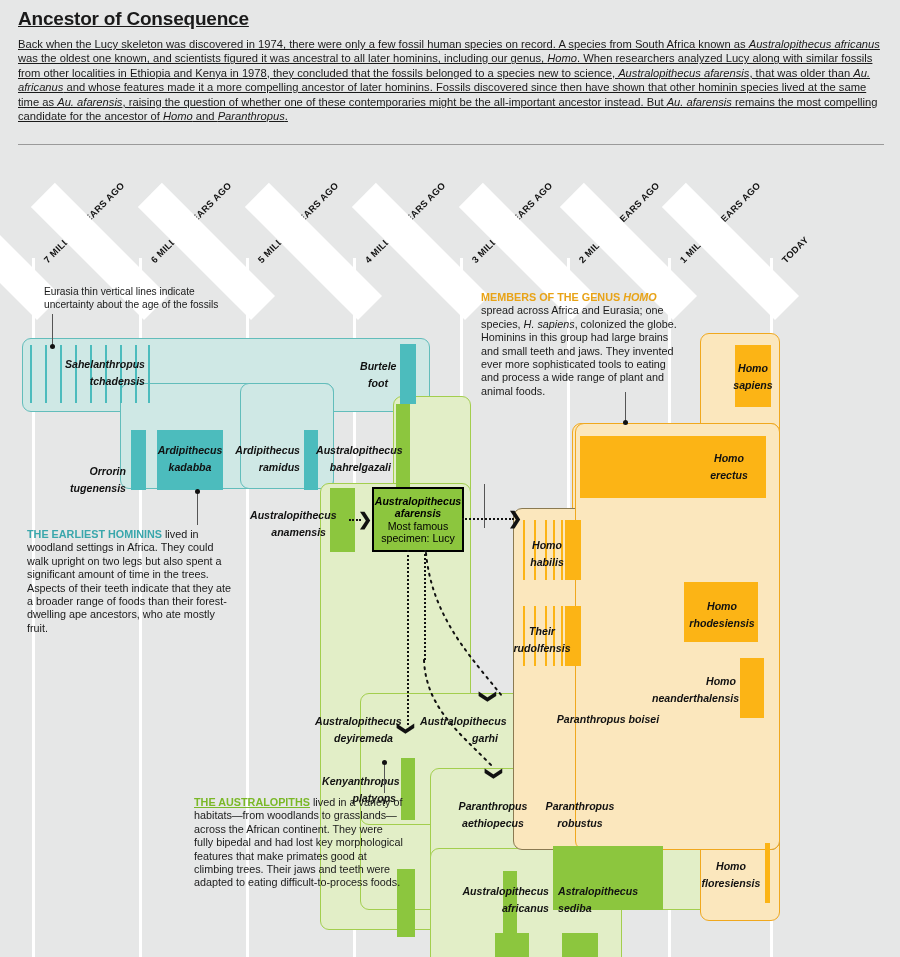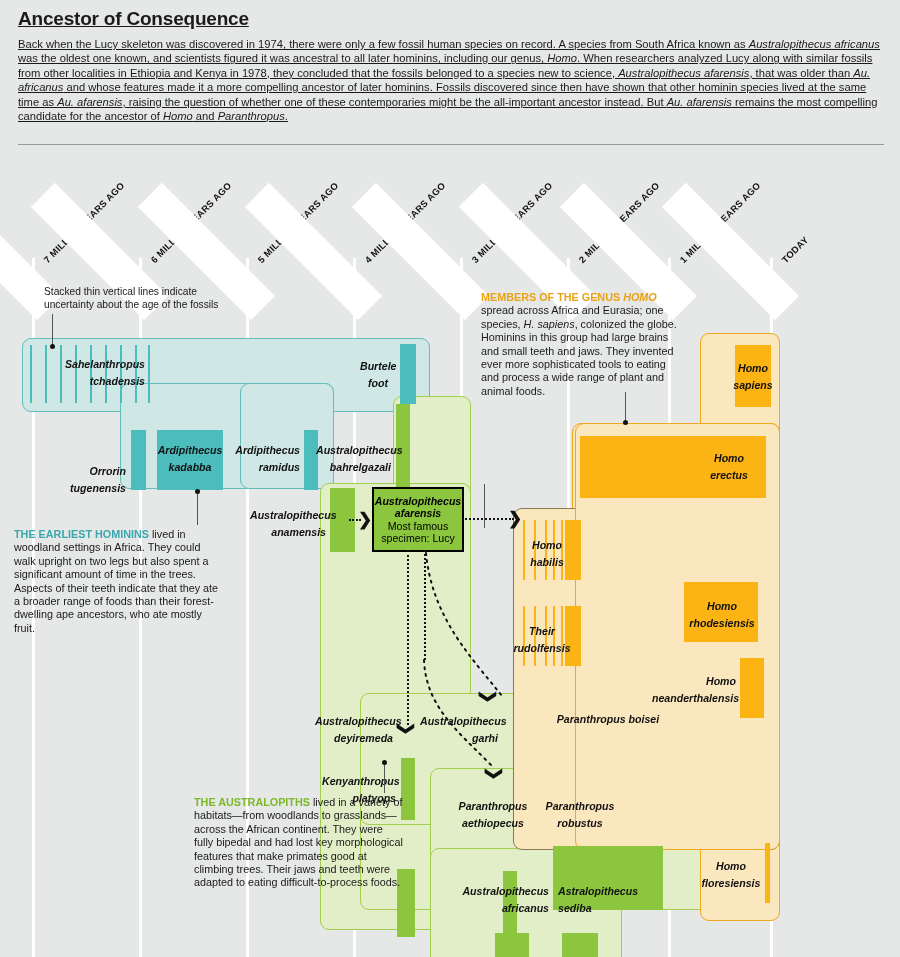--- a/index.html
+++ b/index.html
@@ -60,21 +60,21 @@
       display:flex;flex-direction:column;align-items:center;justify-content:center;
       font-size:10.6px;line-height:12.3px;color:#000;text-align:center;}
   #lucybox .nm{font-weight:bold;font-style:italic;}
   #lucybox .sub{font-style:normal;font-weight:normal;}
 
   
   .note{position:absolute;font-size:10.8px;line-height:13.4px;color:#1a1a1a;}
   .note b{font-weight:bold;}
   .note i{font-style:italic;}
   .lead-teal{color:#3aa7ac;font-weight:bold;}
-  .lead-green{color:#7ab828;font-weight:bold;}
+  .lead-green{color:#7ab828;font-weight:bold;text-decoration:underline;}
   .lead-orange{color:#e8a317;font-weight:bold;}
 
   .leader{position:absolute;background:#555;width:1px;}
   .dot{position:absolute;width:5px;height:5px;border-radius:50%;background:#111;}
 
   
   .dline{position:absolute;}
   .dv{border-left:2px dotted #111;}
   .arrowhead{position:absolute;font-size:17px;font-weight:bold;line-height:1;color:#111;}
 </style>
@@ -298,28 +298,28 @@
 
   <svg style="position:absolute;left:390px;top:400px;width:130px;height:190px;overflow:visible;">
     <path d="M36,5 C42,70 82,110 112,148" fill="none" stroke="#111" stroke-width="2" stroke-dasharray="2,5" stroke-linecap="round"></path>
   </svg>
   <div class="arrowhead" style="left:481px;top:540px;transform:rotate(90deg);">❯</div>
 
   <div class="dline" style="left:462px;top:370px;width:52px;border-top:2px dotted #111;"></div>
   <div class="arrowhead" style="left:508px;top:362px;">❯</div>
 
   <div class="note" style="left:44px;top:138px;width:175px;font-size:10.2px;line-height:12.6px;">
-    <span>Stacked thin vertical lines indicate uncertainty about the age of the fossils</span>
+    <span>Eurasia thin vertical lines indicate uncertainty about the age of the fossils</span>
   </div>
   <div class="leader" style="left:52px;top:166px;height:34px;"></div>
   <div class="dot" style="left:50px;top:196px;"></div>
 
   <div class="leader" style="left:484px;top:336px;height:44px;"></div>
 
-  <div class="note" style="left:14px;top:380px;width:206px;">
+  <div class="note" style="left:27px;top:380px;width:206px;">
     <b class="lead-teal">THE EARLIEST HOMININS</b><span> lived in woodland settings in Africa. They could walk upright on two legs but also spent a significant amount of time in the trees. Aspects of their teeth indicate that they ate a broader range of foods than their forest-dwelling ape ancestors, who ate mostly fruit.</span>
   </div>
   <div class="leader" style="left:197px;top:345px;height:32px;"></div>
   <div class="dot" style="left:195px;top:341px;"></div>
 
   <div class="note" style="left:194px;top:648px;width:210px;">
     <b class="lead-green">THE AUSTRALOPITHS</b><span> lived in a variety of habitats—from woodlands to grasslands—across the African continent. They were fully bipedal and had lost key morphological features that make primates good at climbing trees. Their jaws and teeth were adapted to eating difficult-to-process foods.</span>
   </div>
   <div class="leader" style="left:384px;top:615px;height:30px;"></div>
   <div class="dot" style="left:382px;top:612px;"></div>

